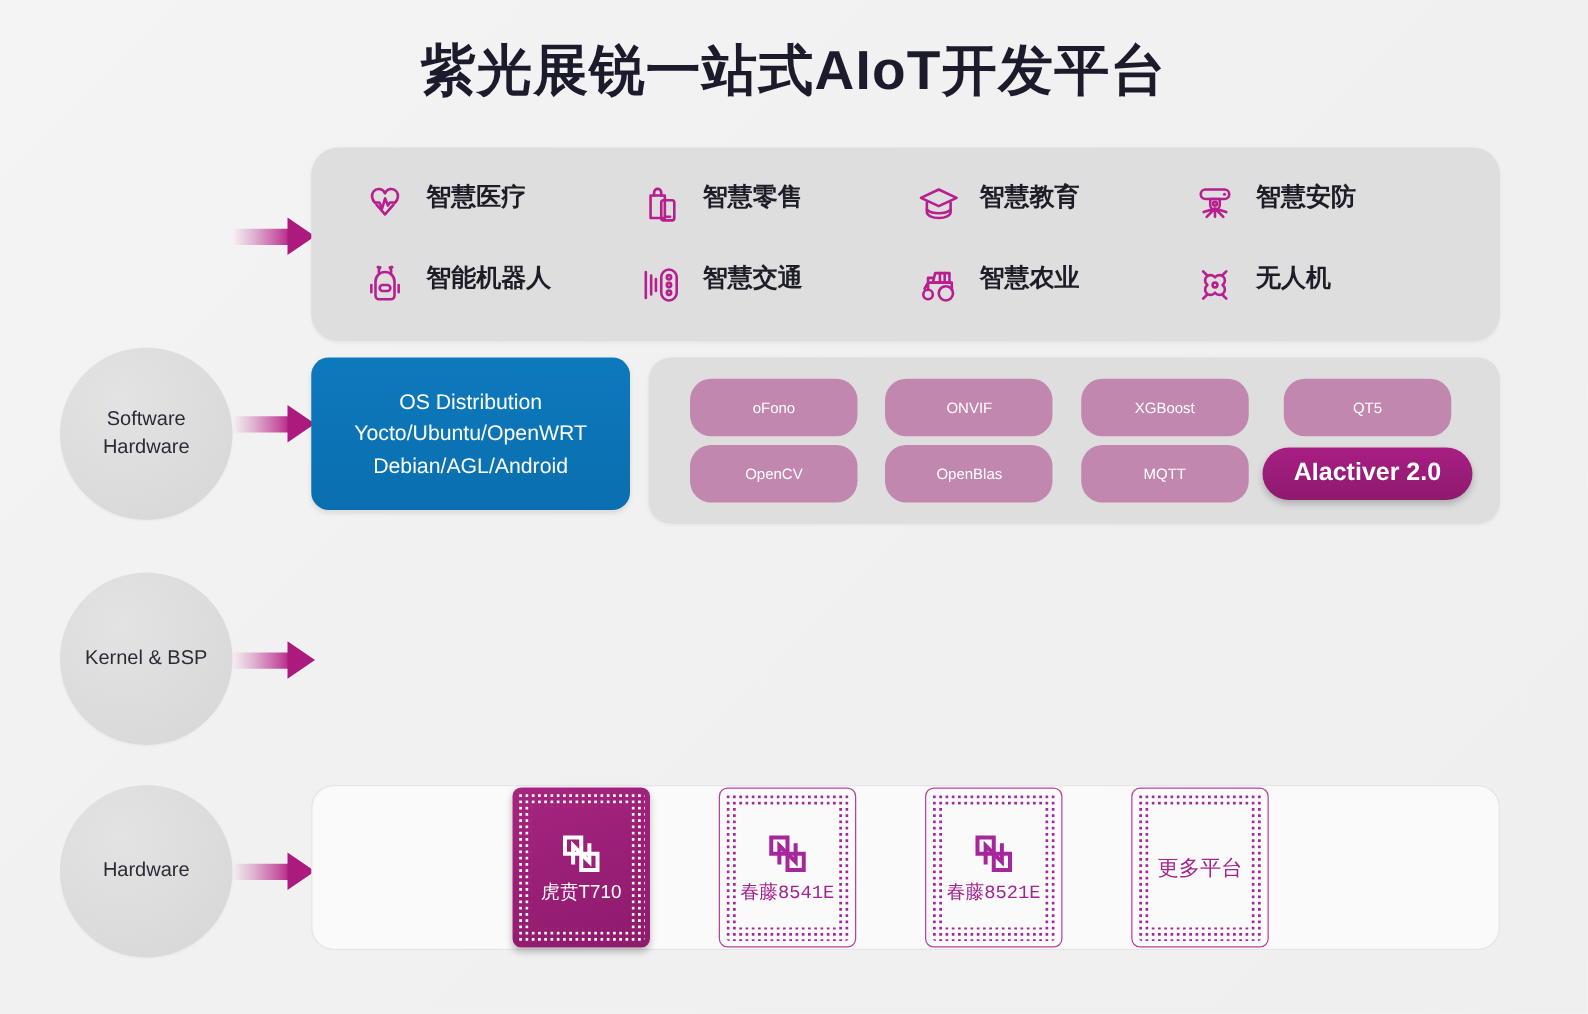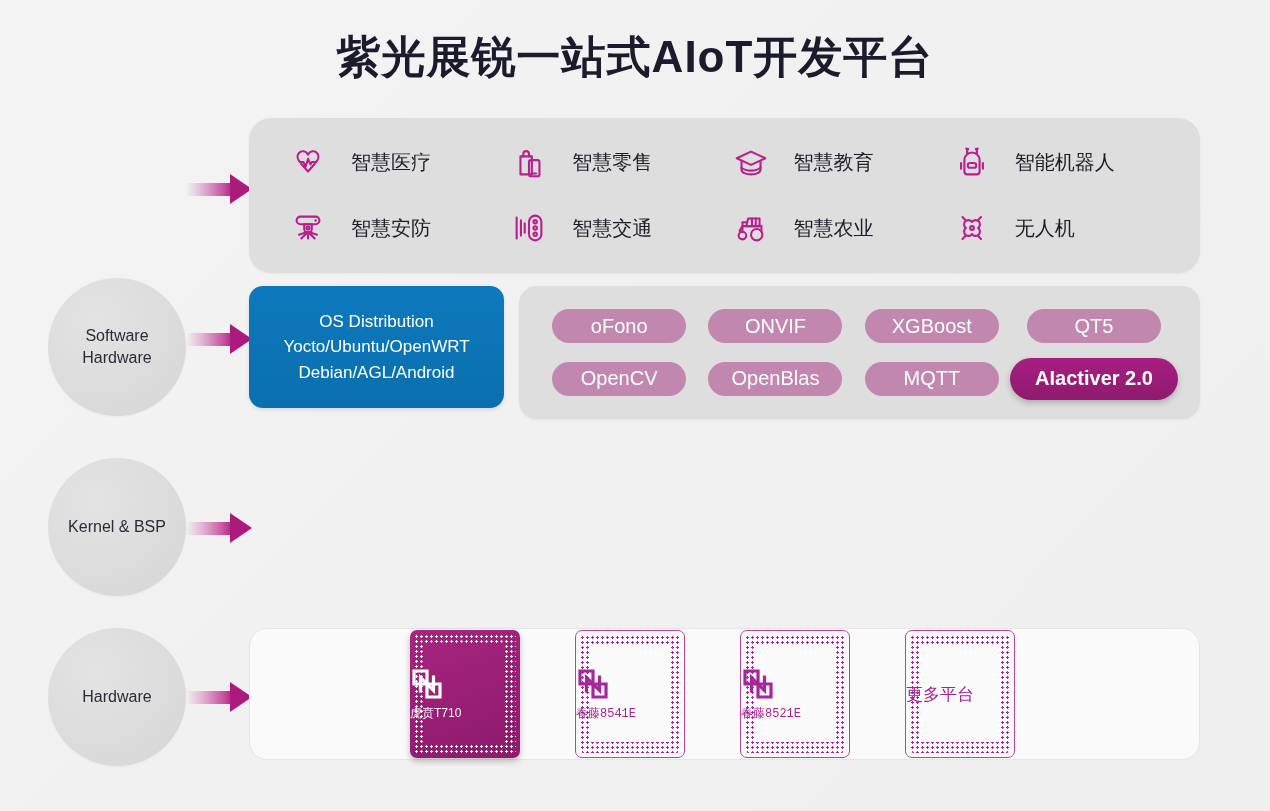--- a/index.html
+++ b/index.html
@@ -72,21 +72,21 @@
   }
   .app-grid{
     position:absolute;inset:0;
     display:grid;
     grid-template-columns:repeat(4,1fr);
     grid-template-rows:repeat(2,1fr);
     align-items:center;
     padding:12px 26px 12px 40px;
     box-sizing:border-box;
   }
-  .app-item{display:flex;align-items:center;gap:24px;}
+  .app-item{display:flex;align-items:flex-start;gap:14px;font-weight:bold;}
   .app-item .ico{width:38px;height:38px;flex:0 0 38px;display:block;}
   .app-item .lbl{font-size:20px;color:#1d1d28;white-space:nowrap;}
 
   
   .os-box{
     position:absolute;left:249px;top:2px;width:255px;height:122px;
     background:linear-gradient(180deg,#0d79bd 0%,#0a6fae 100%);
     border-radius:14px;
     display:flex;align-items:center;justify-content:center;
     color:#fff;text-align:center;font-size:17px;line-height:1.5;
@@ -97,23 +97,23 @@
     background:#dedede;border-radius:18px;
     box-shadow:0 1px 3px rgba(0,0,0,.05);
   }
   .lib-grid{
     position:absolute;inset:0;
     display:grid;grid-template-columns:repeat(4,1fr);grid-template-rows:repeat(2,1fr);
     align-items:center;justify-items:center;
     padding:14px 22px;box-sizing:border-box;
   }
   .pill{
-    width:134px;height:34px;border-radius:17px;
+    width:134px;height:46px;border-radius:17px;
     background:#c287ae;
-    color:#fff;font-size:20px;
+    color:#fff;font-size:12px;
     display:flex;align-items:center;justify-content:center;
     white-space:nowrap;
   }
   .pill.featured{
     width:168px;height:42px;border-radius:21px;
     background:linear-gradient(180deg,#a81e83 0%,#8e1a6e 100%);
     font-size:20px;font-weight:bold;
     box-shadow:0 3px 6px rgba(0,0,0,.22);
   }
 
@@ -134,40 +134,40 @@
     box-sizing:border-box;
   }
   .hw-row{
     position:absolute;inset:0;
     display:flex;align-items:center;gap:55px;
     padding-left:160px;box-sizing:border-box;
   }
   .chip{
     position:relative;width:110px;height:128px;border-radius:7px;
     box-sizing:border-box;
-    display:flex;flex-direction:column;justify-content:center;
+    display:flex;flex-direction:column;align-items:center;justify-content:center;
   }
   .chip .pads{
     position:absolute;inset:4px;border-radius:4px;
     background-image:
       radial-gradient(circle at center, currentColor 38%, transparent 40%);
     background-size:5px 5px;
     -webkit-mask:
       linear-gradient(#000 0 0) top/100% 11px no-repeat,
       linear-gradient(#000 0 0) bottom/100% 11px no-repeat,
       linear-gradient(#000 0 0) left/11px 100% no-repeat,
       linear-gradient(#000 0 0) right/11px 100% no-repeat;
     mask:
       linear-gradient(#000 0 0) top/100% 11px no-repeat,
       linear-gradient(#000 0 0) bottom/100% 11px no-repeat,
       linear-gradient(#000 0 0) left/11px 100% no-repeat,
       linear-gradient(#000 0 0) right/11px 100% no-repeat;
   }
   .chip .logo{width:34px;height:34px;margin-bottom:4px;position:relative;z-index:2;}
-  .chip .name{font-size:12px;position:relative;z-index:2;white-space:nowrap;}
+  .chip .name{font-size:15px;position:relative;z-index:2;white-space:nowrap;}
 
   .chip.primary{
     background:linear-gradient(160deg,#a6257f 0%,#9b1f77 45%,#8d1b6c 100%);
     box-shadow:0 3px 6px rgba(0,0,0,.25);
     color:#ffffff;
   }
   .chip.primary .name{color:#fff;}
   .chip.outline{
     background:#fbfafb;border:1px solid #b8449a;
     color:#a6279c;
@@ -223,47 +223,47 @@
 
         <div class="app-item">
           <span class="ico">
             <svg viewBox="0 0 40 40" width="38" height="38" fill="none" stroke="#b81f8e" stroke-width="2.2" stroke-linecap="round" stroke-linejoin="round">
               <path d="M20 8 5 15l15 7 15-7z"></path>
               <path d="M10 19v8c0 3 4.5 5 10 5s10-2 10-5v-8"></path>
               <path d="M10 25c2.5 2 6 3 10 3s7.5-1 10-3"></path>
             </svg>
           </span>
           <span class="lbl">智慧教育</span>
+        </div>
+
+        <div class="app-item">
+          <span class="ico">
+            <svg viewBox="0 0 40 40" width="38" height="38" fill="none" stroke="#b81f8e" stroke-width="2.2" stroke-linecap="round" stroke-linejoin="round">
+              <rect x="8" y="8" width="24" height="8" rx="4"></rect>
+              <circle cx="28" cy="12" r="1.3" fill="#b81f8e" stroke="none"></circle>
+              <path d="M16 16h8v5a4 4 0 0 1-8 0z"></path>
+              <circle cx="20" cy="20" r="1.6"></circle>
+              <path d="M20 24v7M20 24 13 31M20 24l7 7M20 24l-9.5 3M20 24l9.5 3"></path>
+            </svg>
+          </span>
+          <span class="lbl">智慧安防</span>
         </div>
 
         <div class="app-item">
           <span class="ico">
             <svg viewBox="0 0 40 40" width="38" height="38" fill="none" stroke="#b81f8e" stroke-width="2.2" stroke-linecap="round" stroke-linejoin="round">
               <path d="M15 10c-.5-2.5 0-4 1-4.8M25 10c.5-2.5 0-4-1-4.8"></path>
               <circle cx="14.3" cy="5" r="1.4" fill="#b81f8e" stroke="none"></circle>
               <circle cx="25.7" cy="5" r="1.4" fill="#b81f8e" stroke="none"></circle>
               <path d="M12 17a8 8 0 0 1 16 0v12a3 3 0 0 1-3 3H15a3 3 0 0 1-3-3z"></path>
               <rect x="15.5" y="20" width="9" height="5" rx="2.5"></rect>
               <path d="M8.5 20v6M31.5 20v6"></path>
             </svg>
           </span>
           <span class="lbl">智能机器人</span>
-        </div>
-
-        <div class="app-item">
-          <span class="ico">
-            <svg viewBox="0 0 40 40" width="38" height="38" fill="none" stroke="#b81f8e" stroke-width="2.2" stroke-linecap="round" stroke-linejoin="round">
-              <rect x="8" y="8" width="24" height="8" rx="4"></rect>
-              <circle cx="28" cy="12" r="1.3" fill="#b81f8e" stroke="none"></circle>
-              <path d="M16 16h8v5a4 4 0 0 1-8 0z"></path>
-              <circle cx="20" cy="20" r="1.6"></circle>
-              <path d="M20 24v7M20 24 13 31M20 24l7 7M20 24l-9.5 3M20 24l9.5 3"></path>
-            </svg>
-          </span>
-          <span class="lbl">智慧安防</span>
         </div>
 
         <div class="app-item">
           <span class="ico">
             <svg viewBox="0 0 40 40" width="38" height="38" fill="none" stroke="#b81f8e" stroke-width="2.2" stroke-linecap="round" stroke-linejoin="round">
               <path d="M7 9v22M11.5 12v16M15.5 15v10"></path>
               <rect x="20" y="7" width="13" height="26" rx="6.5"></rect>
               <circle cx="26.5" cy="13.5" r="1.8"></circle>
               <circle cx="26.5" cy="20" r="1.8"></circle>
               <circle cx="26.5" cy="26.5" r="1.8"></circle>

